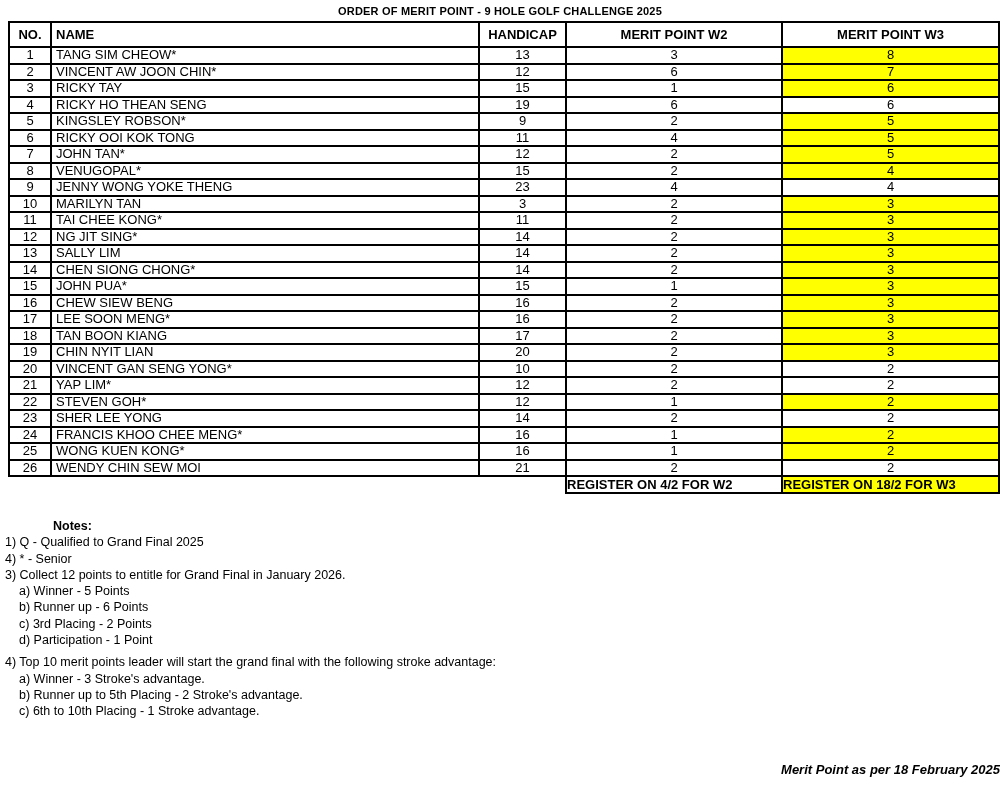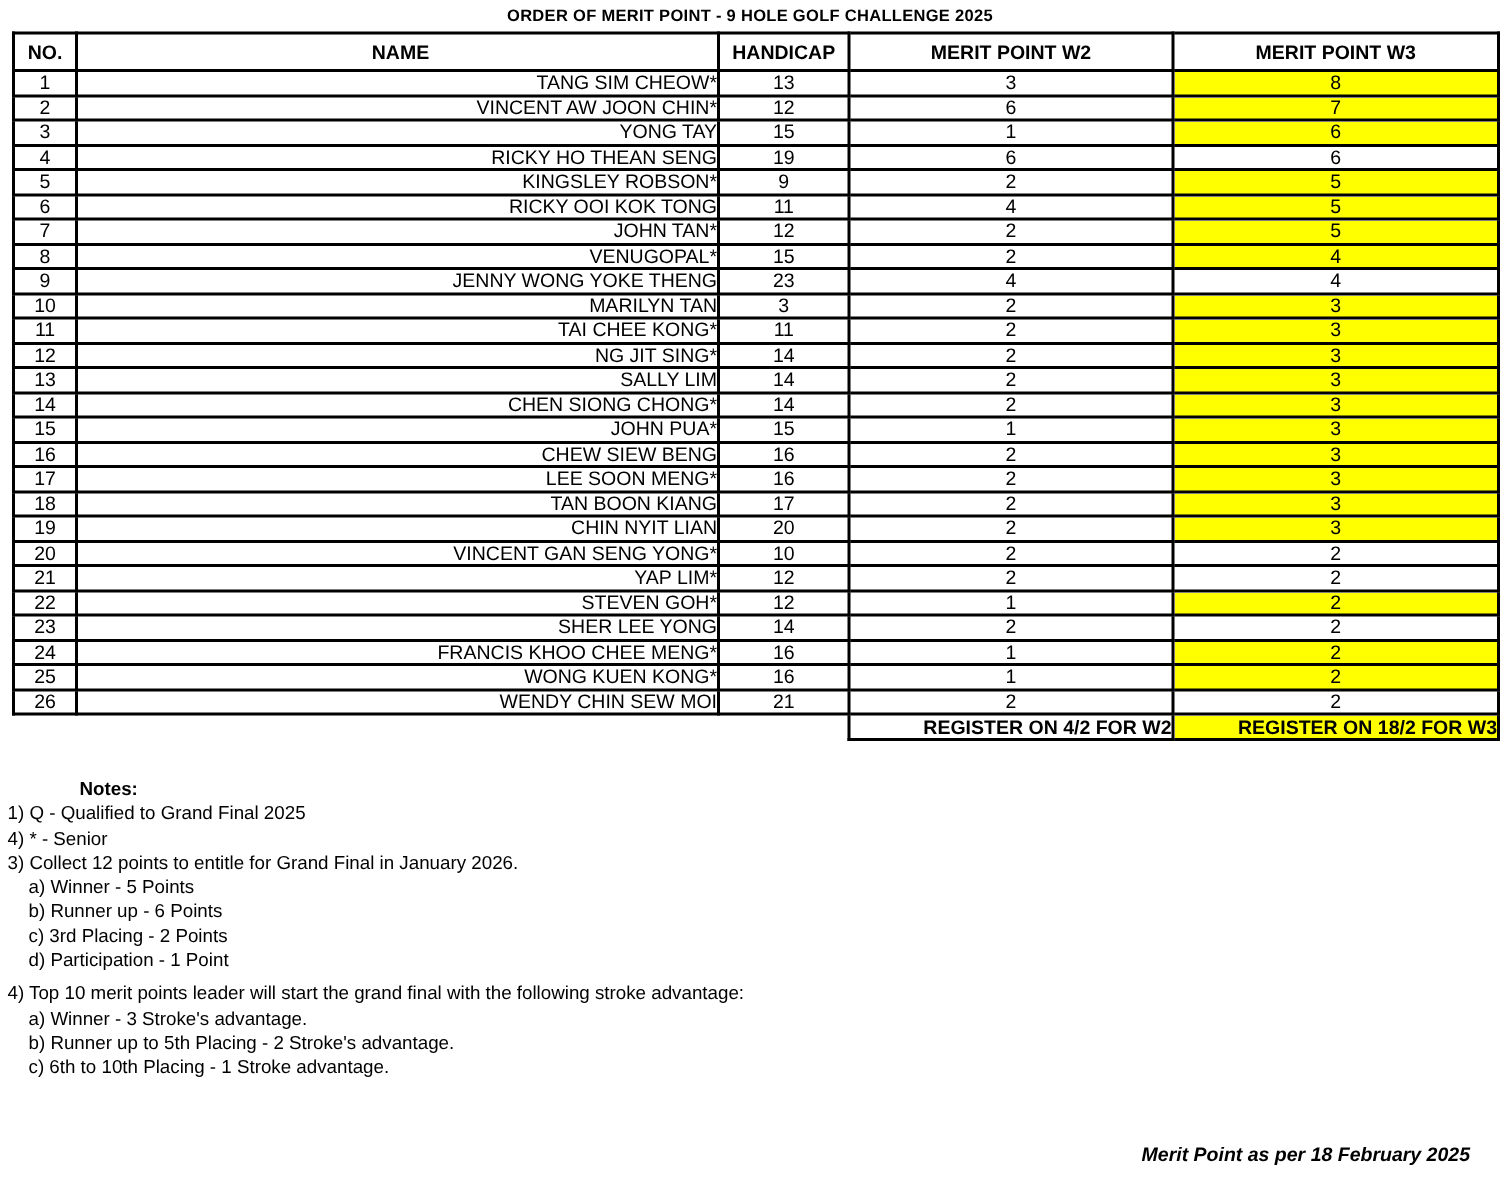--- a/index.html
+++ b/index.html
@@ -34,54 +34,54 @@
     padding: 0;
     font-size: 13px;
     overflow: hidden;
     white-space: nowrap;
   }
   table.merit thead th {
     height: 25px;
     font-weight: bold;
     text-align: center;
   }
-  table.merit thead th.h-name { text-align: center; padding-left: 4px; }
+  table.merit thead th.h-name { text-align: left; padding-left: 4px; }
   table.merit tbody td {
     height: 16.5px;
     text-align: center;
     line-height: 1.05;
   }
   table.merit td.name {
-    text-align: right;
+    text-align: left;
     padding-left: 4px;
   }
   table.merit tfoot td {
     height: 17px;
-    text-align: right;
+    text-align: left;
     font-weight: bold;
     font-size: 13px;
   }
   table.merit tfoot td.spacer {
     border: none;
   }
   .hl { background: var(--hl, #FFFF00); }
   .notes {
     margin: 24px 0 0 5px;
     font-size: 12.5px;
   }
   .note-line {
     line-height: 16.3px;
     white-space: pre;
   }
   .note-line.bold { font-weight: bold; padding-left: 48px; }
   .note-line.indent { padding-left: 14px; }
   .note-line.gap { margin-top: 6px; }
   .footer-note {
     position: absolute;
-    right: 20px;
+    right: 0;
     top: 762px;
     font-weight: bold;
     font-style: italic;
     font-size: 13px;
   }
 </style>
 </head>
 <body>
 
 <div class="title">ORDER OF MERIT POINT - 9 HOLE GOLF CHALLENGE 2025</div>
@@ -113,21 +113,21 @@
   </tr>
       <tr>
     <td>2</td>
     <td class="name">VINCENT AW JOON CHIN*</td>
     <td>12</td>
     <td>6</td>
     <td class="hl">7</td>
   </tr>
       <tr>
     <td>3</td>
-    <td class="name">YONG TAY</td>
+    <td class="name">RICKY TAY</td>
     <td>15</td>
     <td>1</td>
     <td class="hl">6</td>
   </tr>
       <tr>
     <td>4</td>
     <td class="name">RICKY HO THEAN SENG</td>
     <td>19</td>
     <td>6</td>
     <td>6</td>

